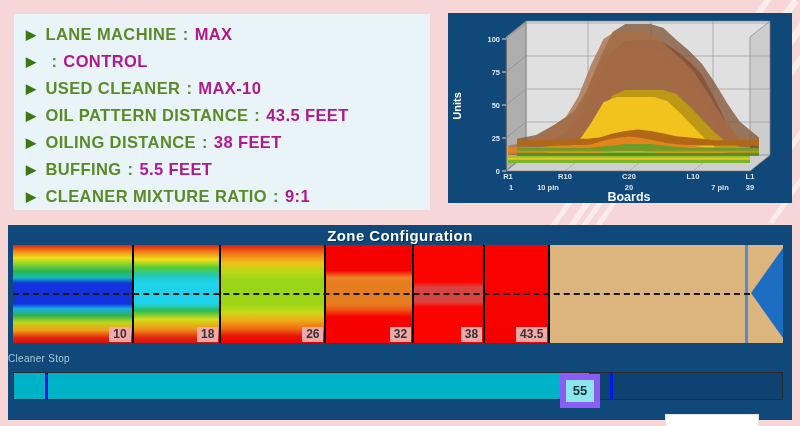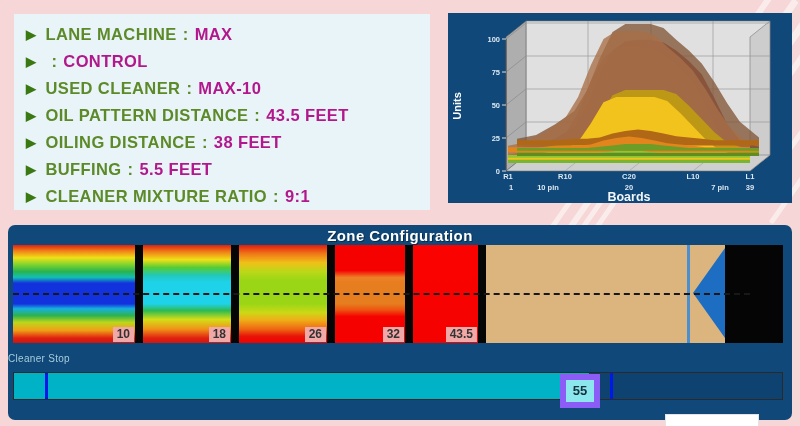--- a/index.html
+++ b/index.html
@@ -25,26 +25,25 @@
   
   .chart-panel{
     position:absolute;left:448px;top:13px;width:344px;height:190px;
     background:#0f4879;
   }
 
   
   .zone-panel{
     position:absolute;left:8px;top:225px;width:784px;height:195px;
     background:#0f4879;
-    border-radius:7px;
   }
   .zp-title{text-align:center;color:#ffffff;font-weight:bold;font-size:15px;
     padding-top:2px;letter-spacing:.4px;text-shadow:1px 1px 0 #092c49}
   .zone-strip{position:absolute;left:5px;top:20px;width:770px;height:98px;
-    display:flex;gap:8px;background:#050505}
+    display:flex;gap:2px;background:#050505}
   .zone{position:relative;height:100%}
   .zlabel{position:absolute;right:1px;bottom:1px;background:#f3a8a8;
     color:#333;font-size:12px;font-weight:bold;padding:0 4px;line-height:15px}
   .buffer{position:relative;height:100%;background:#dcb57e}
   .divider{position:absolute;right:35px;top:0;bottom:0;width:3px;background:#4a8fd0}
   .tri{position:absolute;right:0;top:3px;width:0;height:0;
     border-top:45px solid transparent;border-bottom:45px solid transparent;
     border-right:32px solid #1d6ec2}
   .dashline{position:absolute;left:0;top:48px;width:737px;height:0;
     border-top:2px dashed #181818}
@@ -198,25 +197,28 @@
 <div class="zone-panel">
   <div class="zp-title">Zone Configuration</div>
 
   <div class="zone-strip">
     <div class="zone" style="width: 122px; background: linear-gradient(rgb(224, 32, 16) 0%, rgb(240, 128, 24) 6%, rgb(239, 224, 24) 13%, rgb(127, 212, 46) 20%, rgb(42, 179, 78) 27%, rgb(18, 192, 180) 33%, rgb(18, 50, 221) 39%, rgb(18, 50, 221) 60%, rgb(24, 176, 224) 65%, rgb(46, 179, 78) 72%, rgb(188, 214, 28) 79%, rgb(240, 160, 24) 87%, rgb(224, 32, 16) 95%, rgb(204, 21, 16) 100%);">
       <span class="zlabel">10</span>
     </div>
     <div class="zone" style="width: 88px; background: linear-gradient(rgb(224, 32, 16) 0%, rgb(240, 128, 24) 7%, rgb(239, 224, 24) 15%, rgb(85, 204, 51) 23%, rgb(34, 200, 184) 31%, rgb(30, 210, 234) 38%, rgb(30, 210, 234) 60%, rgb(46, 186, 80) 67%, rgb(213, 221, 24) 76%, rgb(240, 144, 24) 86%, rgb(224, 32, 16) 95%, rgb(213, 21, 16) 100%); text-decoration: underline;">
       <span class="zlabel">18</span>
     </div>
-    <div class="zone" style="width: 88px; background: linear-gradient(rgb(224, 28, 16) 0%, rgb(240, 120, 24) 9%, rgb(240, 192, 24) 18%, rgb(188, 216, 24) 27%, rgb(154, 214, 22) 36%, rgb(154, 214, 22) 60%, rgb(204, 216, 22) 69%, rgb(240, 170, 24) 77%, rgb(238, 102, 18) 86%, rgb(232, 20, 8) 93%, rgb(240, 0, 0) 100%);">
+    <div class="zone" style="width: 106px; background: linear-gradient(rgb(224, 28, 16) 0%, rgb(240, 120, 24) 9%, rgb(240, 192, 24) 18%, rgb(188, 216, 24) 27%, rgb(154, 214, 22) 36%, rgb(154, 214, 22) 60%, rgb(204, 216, 22) 69%, rgb(240, 170, 24) 77%, rgb(238, 102, 18) 86%, rgb(232, 20, 8) 93%, rgb(240, 0, 0) 100%);">
       <span class="zlabel">26</span>
     </div>
-    <div class="zone" style="width: 70px; background: linear-gradient(rgb(245, 2, 0) 0%, rgb(245, 2, 0) 26%, rgb(236, 128, 38) 33%, rgb(230, 125, 30) 40%, rgb(230, 125, 30) 60%, rgb(238, 85, 18) 66%, rgb(245, 2, 0) 73%, rgb(245, 2, 0) 100%);">
+    <div class="zone" style="width: 88px; background: linear-gradient(rgb(245, 2, 0) 0%, rgb(245, 2, 0) 26%, rgb(236, 128, 38) 33%, rgb(230, 125, 30) 40%, rgb(230, 125, 30) 60%, rgb(238, 85, 18) 66%, rgb(245, 2, 0) 73%, rgb(245, 2, 0) 100%);">
       <span class="zlabel">32</span>
+    </div>
+    <div class="zone" style="width: 71px; background: linear-gradient(rgb(251, 4, 0) 0%, rgb(251, 4, 0) 38%, rgb(216, 69, 64) 43%, rgb(216, 69, 64) 58%, rgb(251, 4, 0) 63%, rgb(251, 4, 0) 100%);">
+      <span class="zlabel">38</span>
     </div>
     <div class="zone" style="width: 65px; background: linear-gradient(rgb(251, 2, 0) 0%, rgb(244, 2, 0) 100%);">
       <span class="zlabel">43.5</span>
     </div>
     <div class="buffer" style="width:239px">
       <div class="divider"></div>
       <div class="tri"></div>
     </div>
     <div class="dashline"></div>
   </div>

